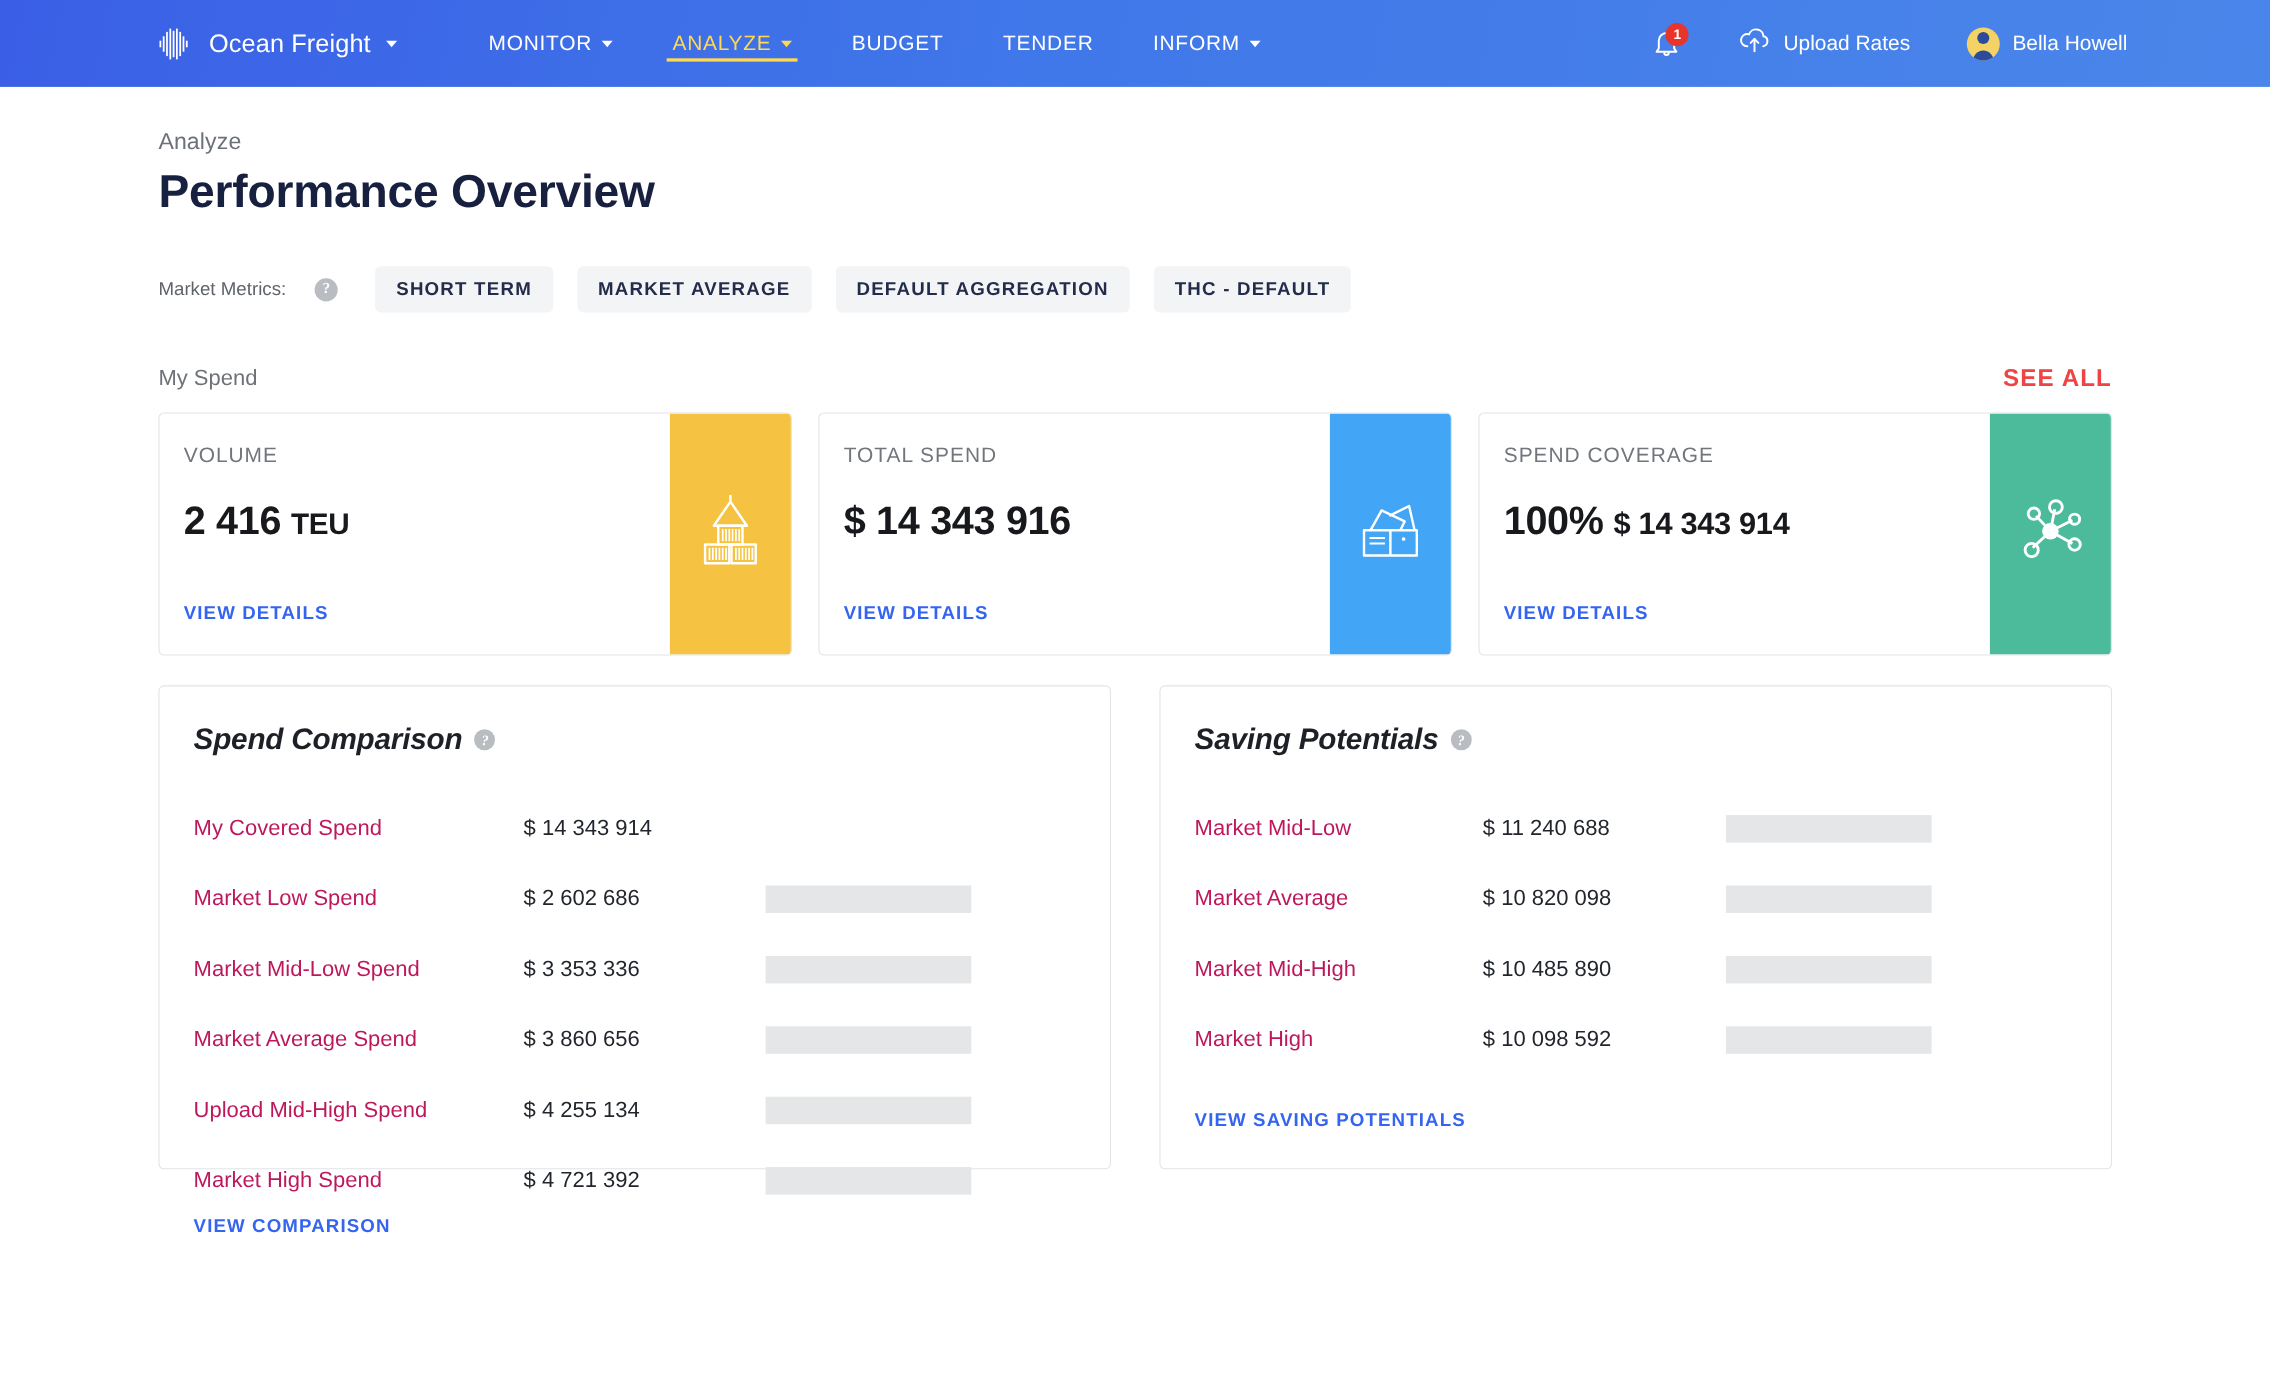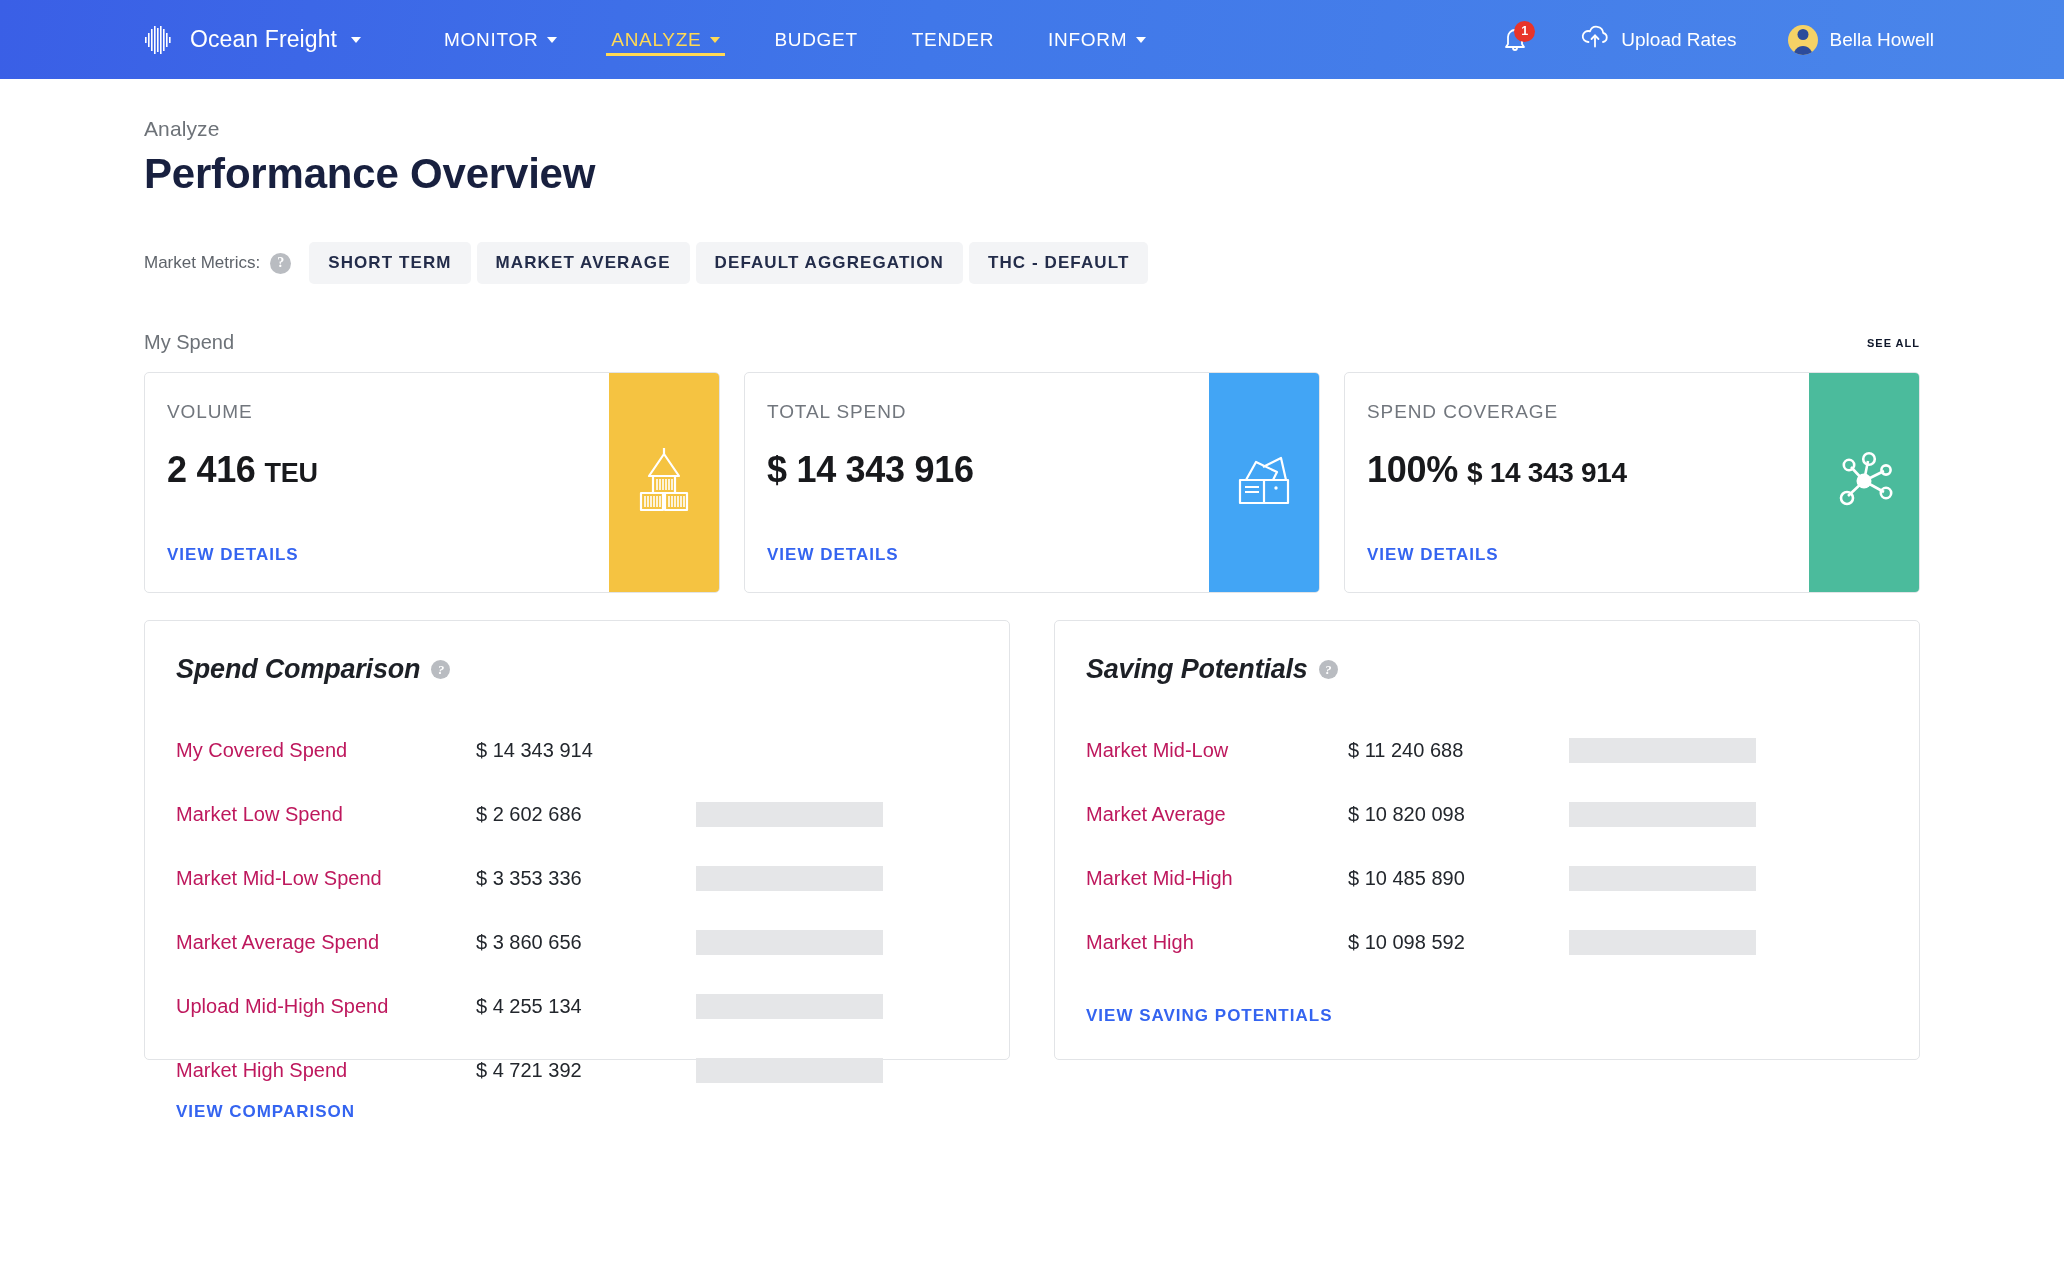--- a/index.html
+++ b/index.html
@@ -143,21 +143,21 @@
     color: #18203f;
     margin-top: 9px;
     letter-spacing: -.2px;
   }
 
   
   .metrics-row {
     display: flex;
     align-items: center;
     margin-top: 44px;
-    gap: 6px;
+    gap: 22px;
   }
   .metrics-label {
     font-size: 17px;
     color: #5e636a;
     margin-right: 4px;
   }
   .help-dot {
     width: 21px; height: 21px;
     border-radius: 50%;
     background: #b9bcc1;
@@ -189,24 +189,24 @@
     display: flex;
     align-items: center;
     justify-content: space-between;
     margin-top: 47px;
   }
   .section-title {
     font-size: 20px;
     color: #6d7278;
   }
   .see-all {
-    font-size: 11px;
+    font-size: 22px;
     font-weight: 700;
     letter-spacing: 1px;
-    color: #0f172a;
+    color: #ef4444;
     cursor: pointer;
   }
 
   
   .kpi-row {
     display: flex;
     gap: 24px;
     margin-top: 18px;
   }
   .kpi-card {

